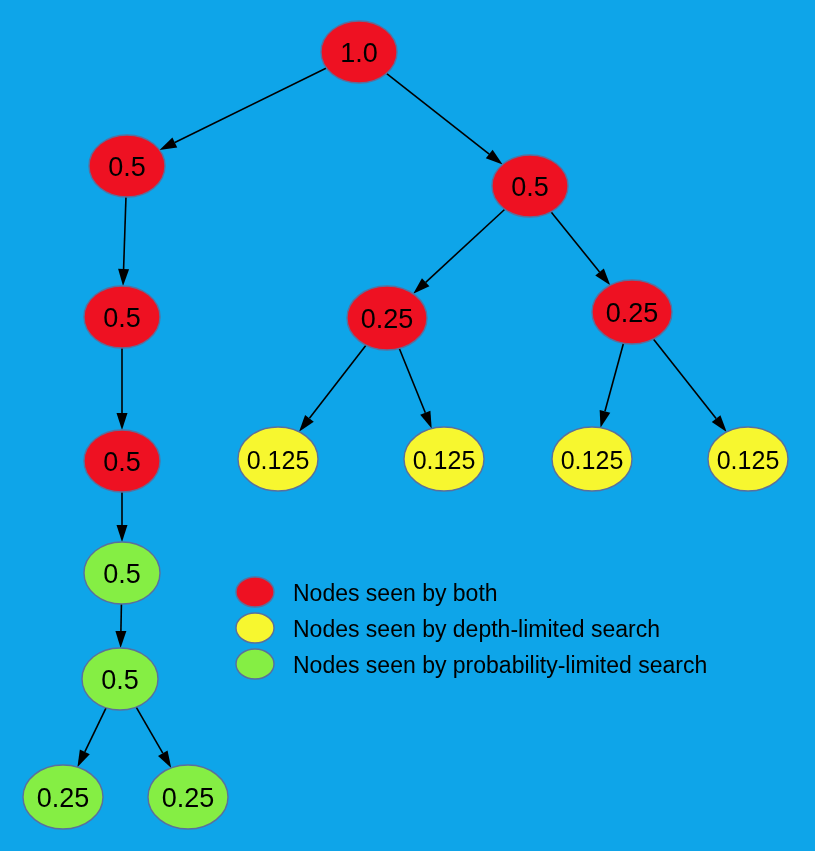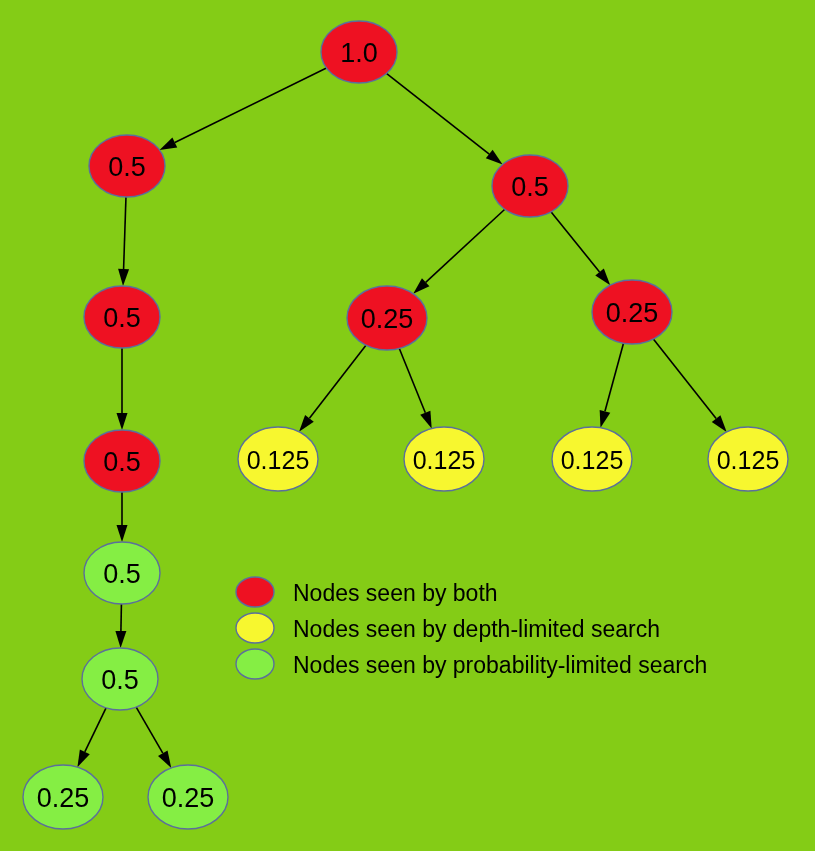--- a/index.html
+++ b/index.html
@@ -4,21 +4,21 @@
 <style>
   html, body {
     margin: 0;
     padding: 0;
     background: #ffffff;
   }
   #canvas {
     position: relative;
     width: 815px;
     height: 851px;
-    background: #84cc16;
+    background: #0ea5e9;
     font-family: "Liberation Sans", sans-serif;
     overflow: hidden;
   }
   svg#tree {
     position: absolute;
     left: 0;
     top: 0;
     width: 815px;
     height: 851px;
     display: block;

